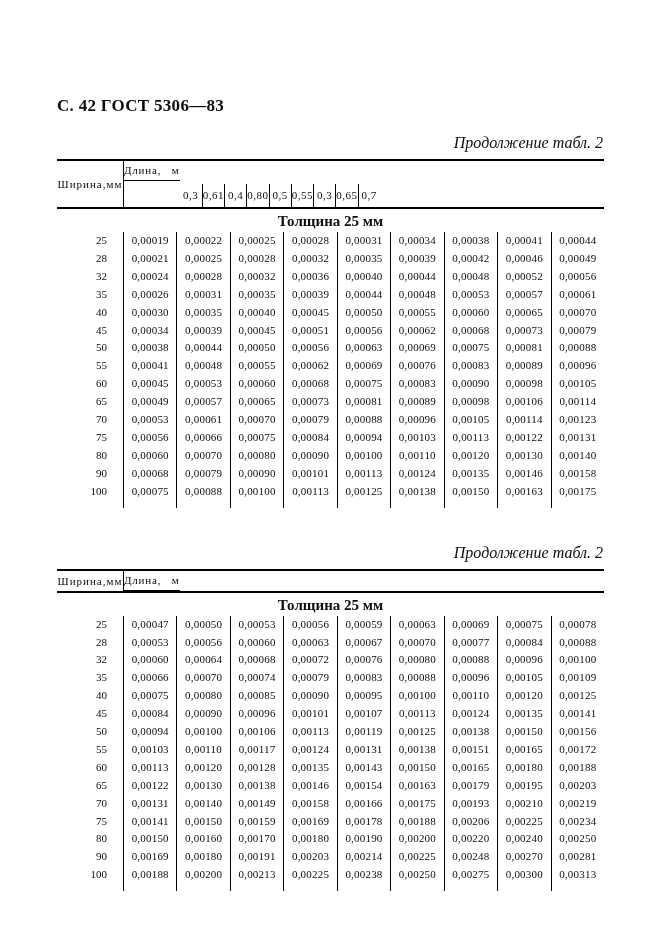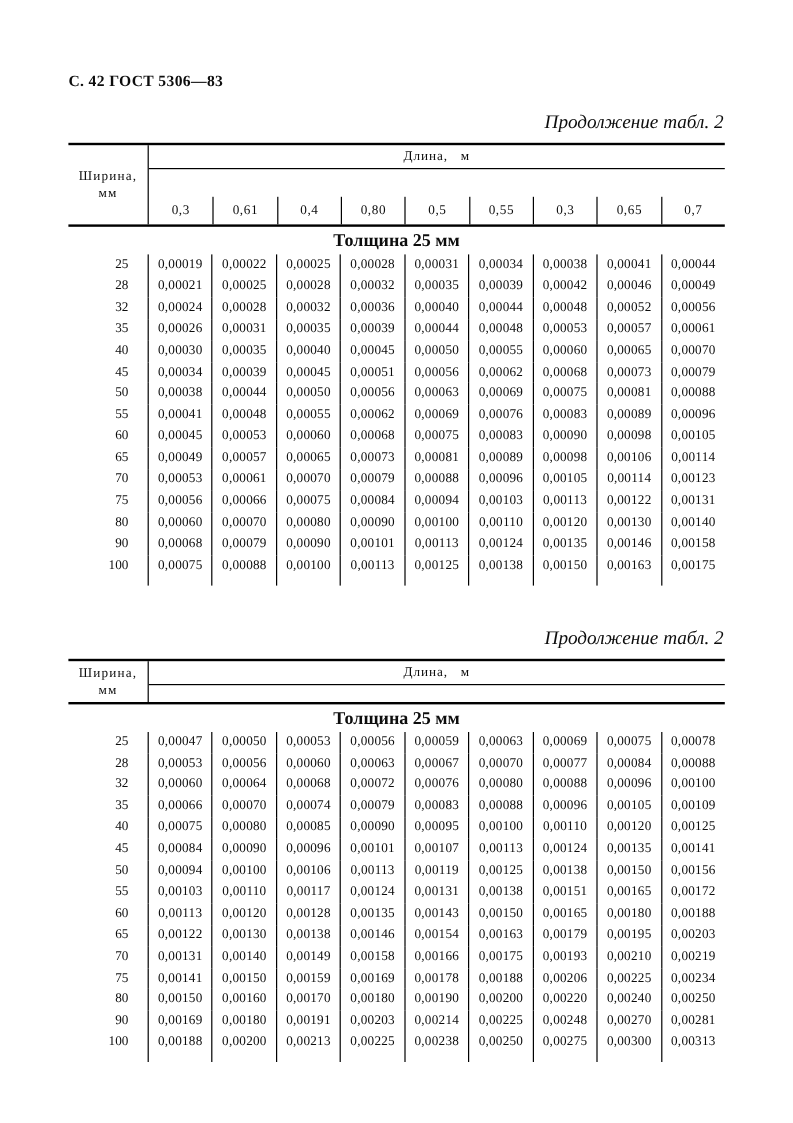--- a/index.html
+++ b/index.html
@@ -7,22 +7,23 @@
     width: 661px; height: 936px;
     background: #ffffff;
     color: #0d0d0d;
     font-family: "Liberation Serif", serif;
     overflow: hidden;
   }
   .page { padding: 60px 57px 0 57px; }
 
   .page-header {
     font-weight: bold;
-    font-size: 13px;
+    font-size: 17px;
     letter-spacing: 0.3px;
+    margin-top: 36px;
   }
 
   .caption {
     font-style: italic;
     font-size: 16px;
     text-align: right;
     margin: 0 1px 7px 0;
   }
   .table-block-1 { margin-top: 18px; }
   .table-block-2 { margin-top: 36px; }
@@ -30,28 +31,28 @@
   .gtable { width: 100%; }
 
   .thead {
     display: flex;
     border-top: 2px solid #000;
     border-bottom: 2px solid #000;
   }
   .wh {
     width: 66px;
     border-right: 1px solid #000;
-    display: flex; flex-direction: column;
+    display: flex; 
     justify-content: center; align-items: center;
     font-size: 11px;
     letter-spacing: 1px;
     padding: 3px 0;
     line-height: 14px;
   }
-  .hright { flex: 1; display: flex; flex-direction: column; }
+  .hright { flex: 1; display: flex; flex-direction: row; }
   .lh {
     text-align: center;
     border-bottom: 1px solid #000;
     font-size: 11px;
     height: 19px; line-height: 19px;
     letter-spacing: 0.8px;
     word-spacing: 7px;
   }
   .cols { display: grid; grid-template-columns: repeat(9, 1fr); height: 23px; margin-top: 23px; }
   .hcell { text-align: center; line-height: 23px; font-size: 11px; letter-spacing: 0.5px; }

